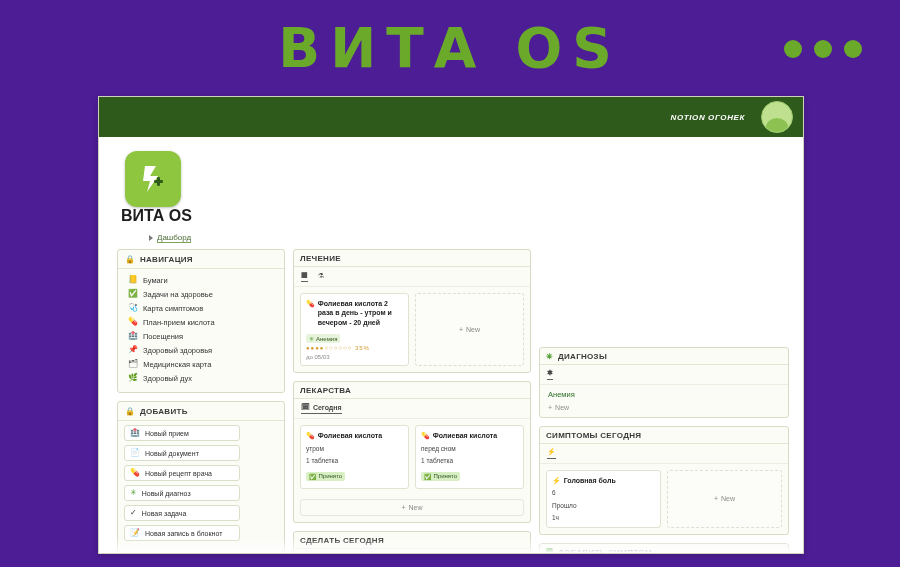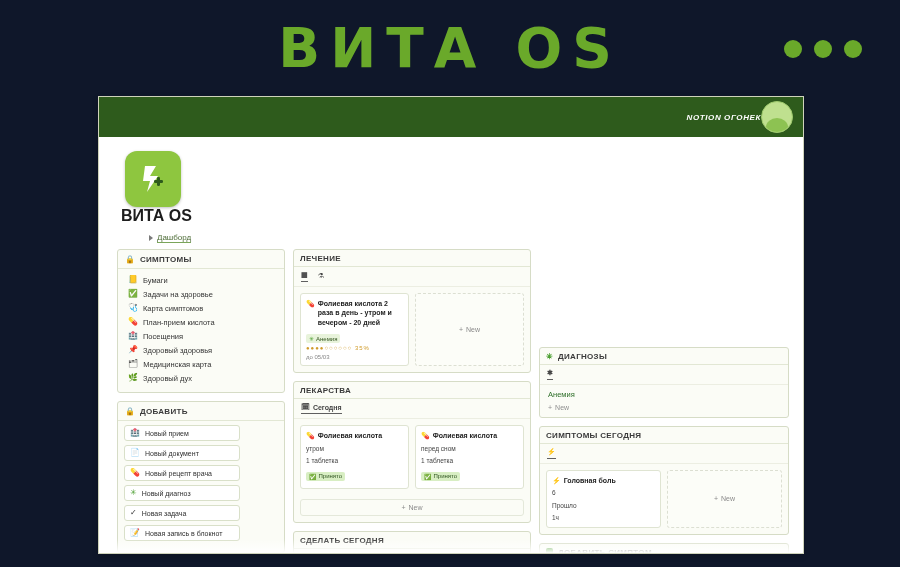--- a/index.html
+++ b/index.html
@@ -8,21 +8,21 @@
     background: #f2f3e0;
     width: 900px;
     height: 567px;
     overflow: hidden;
     font-family: "Liberation Sans", sans-serif;
   }
   #root {
     position: relative;
     width: 900px;
     height: 567px;
-    background: #0f172a;
+    background: #4c1d95;
   }
   
   .banner {
     position: absolute;
     top: 0; left: 0;
     width: 900px;
     height: 96px;
     display: flex;
     align-items: center;
     justify-content: center;
@@ -68,20 +68,21 @@
     align-items: center;
     justify-content: flex-end;
     padding-right: 10px;
   }
   .topbar-label {
     color: #ffffff;
     font-size: 8px;
     font-weight: bold;
     font-style: italic;
     letter-spacing: 0.6px;
+    margin-right: 16px;
   }
   .topbar-avatar {
     width: 30px; height: 30px;
     border-radius: 50%;
     background: #bfe08f;
     border: 1px solid #9ec96d;
     position: relative;
     overflow: hidden;
   }
   .topbar-avatar:after {
@@ -366,21 +367,21 @@
         <span class="bc-text">Дашборд</span>
       </div>
 
       <div class="cols">
 
         <div class="col-left">
 
           <div class="card">
             <div class="card-head">
               <span class="emoji">🔒</span>
-              <span class="ct">СИМПТОМЫ</span>
+              <span class="ct">НАВИГАЦИЯ</span>
             </div>
             <div class="card-body">
               <div class="nav-item">
                 <span class="emoji">📒</span>
                 <span class="lbl">Бумаги</span>
               </div>
               <div class="nav-item">
                 <span class="emoji">✅</span>
                 <span class="lbl">Задачи на здоровье</span>
               </div>

